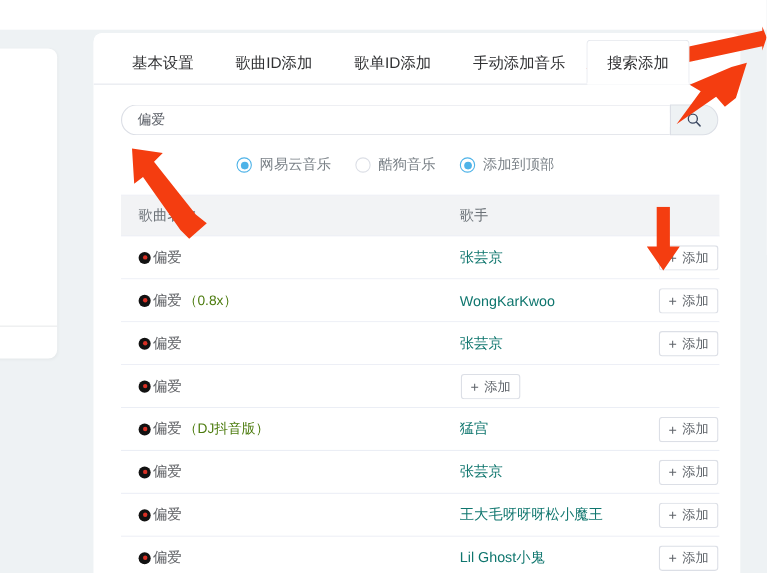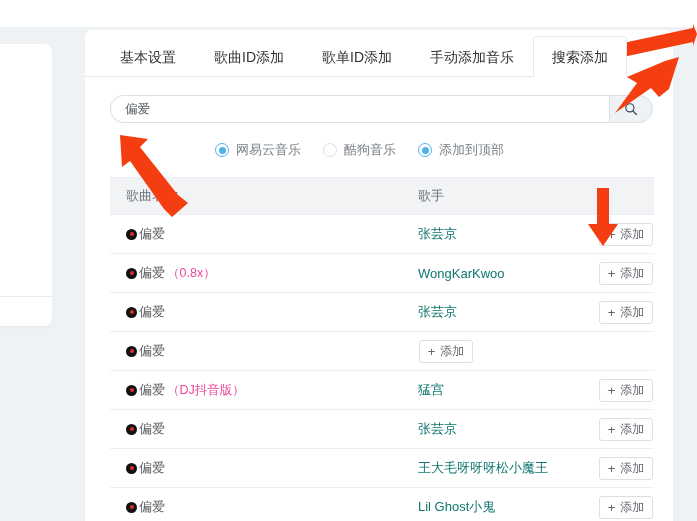--- a/index.html
+++ b/index.html
@@ -251,21 +251,21 @@
   .vinyl::after {
     content: "";
     position: absolute;
     left: 50%; top: 50%;
     width: 4px; height: 4px;
     margin: -2px 0 0 -2px;
     border-radius: 50%;
     background: #d93025;
   }
   .song-title { font-size: 13px; color: #606266; }
-  .song-variant { font-size: 12.5px; color: #ec4899; margin-left: 2px; }
+  .song-variant { font-size: 12.5px; color: #4d7c0f; margin-left: 2px; }
 
   .col-action { display: flex; align-items: center; justify-content: center; }
   .add-btn {
     display: inline-flex;
     align-items: center;
     gap: 5px;
     height: 23px;
     padding: 0 8px;
     border: 1px solid #dcdfe6;
     border-radius: 3px;

